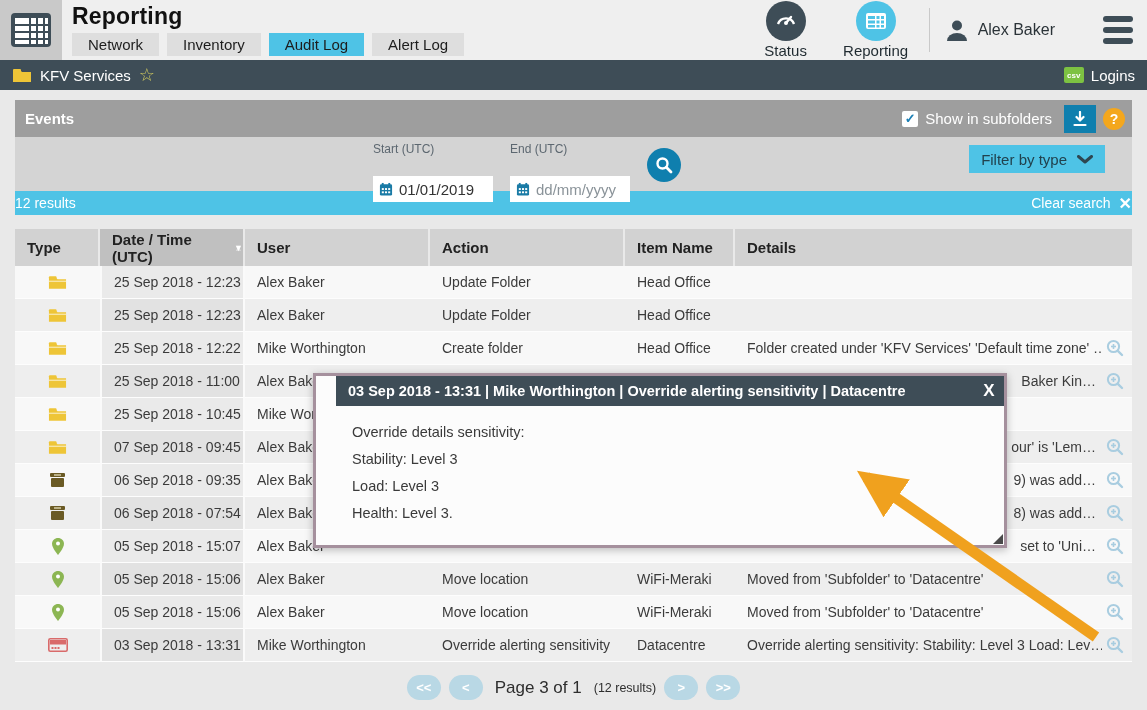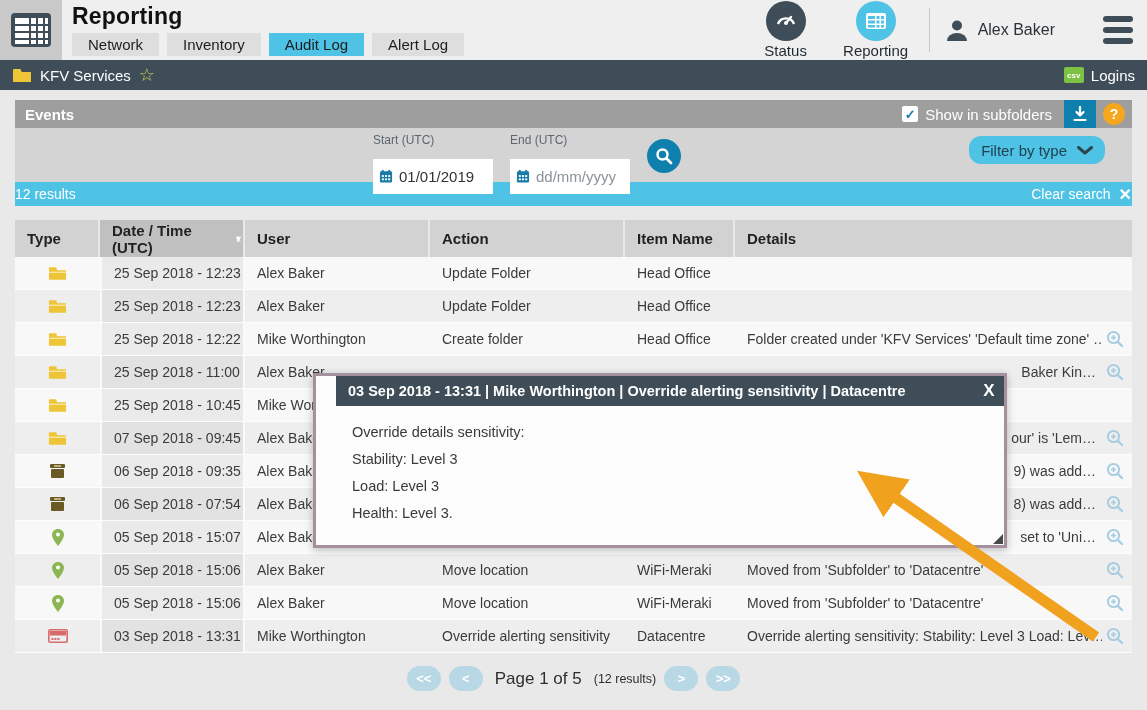--- a/index.html
+++ b/index.html
@@ -30,38 +30,38 @@
   .hamburger div { width:30px; height:6px; border-radius:3px; background:var(--dark,#3e4d57); }
   
   .crumb-bar { height:30px; background:var(--dark,#47545d); display:flex; align-items:center; padding:0 12px; color:#fff; }
   .crumb-label { font-size:15px; margin:0 8px 0 8px; }
   .star { color:#cfc85e; font-size:18px; line-height:1; cursor:pointer; }
   .crumb-right { margin-left:auto; display:flex; align-items:center; gap:7px; cursor:pointer; }
   .csv-badge { width:20px; height:16px; background:#7dc242; border-radius:2px; color:#fff; font-size:8px; font-weight:bold; display:flex; align-items:center; justify-content:center; }
   .logins-label { font-size:15px; color:#fff; }
   
   .panel { margin:10px 15px 0 15px; width:1117px; }
-  .panel-header { height:28px; background:#9e9e9e; display:flex; align-items:center; padding-left:10px; }
+  .panel-header { height:37px; background:#9e9e9e; display:flex; align-items:center; padding-left:10px; }
   .panel-title { color:#fff; font-weight:bold; font-size:15px; }
   .panel-header-right { margin-left:auto; display:flex; align-items:center; height:28px; }
   .chk { width:16px; height:16px; background:#fff; border-radius:2px; display:flex; align-items:center; justify-content:center; color:#1a7fb5; font-size:13px; font-weight:bold; cursor:pointer; }
   .chk-label { color:#fff; font-size:15px; margin:0 12px 0 7px; }
   .dl-btn { width:32px; height:28px; background:#0f7fae; display:flex; align-items:center; justify-content:center; cursor:pointer; }
   .help-btn { width:22px; height:22px; border-radius:50%; background:#f4a71d; color:#fff; font-weight:bold; font-size:14px; display:flex; align-items:center; justify-content:center; margin:0 7px; cursor:pointer; }
   .search-area { background:#d4d4d4; height:54px; position:relative; }
   .field-label { font-size:12px; color:#5c6770; }
   .search-col { position:absolute; left:10px; top:5px; }
   .search-input { width:325px; height:26px; border:none; font-size:14px; padding:0 8px; color:#333; font-family:"Liberation Sans",sans-serif; margin-top:2px; }
   .search-input::placeholder, .date-input::placeholder { color:#8a9399; }
   .date-col-start { position:absolute; left:358px; top:5px; }
   .date-col-end { position:absolute; left:495px; top:5px; }
-  .date-box { background:#fff; height:35px; width:120px; display:flex; align-items:center; gap:6px; padding:0 6px; margin-top:12px; }
+  .date-box { background:#fff; height:26px; width:120px; display:flex; align-items:center; gap:6px; padding:0 6px; margin-top:20px; }
   .date-input { border:none; width:88px; font-size:15px; color:#333; font-family:"Liberation Sans",sans-serif; }
   .search-go { position:absolute; left:632px; top:11px; width:34px; height:34px; border-radius:50%; background:#0f7fae; display:flex; align-items:center; justify-content:center; cursor:pointer; border:none; }
-  .filter-btn { position:absolute; right:27px; top:8px; background:var(--accent,#4ec3e6); height:28px; padding:0 12px; display:flex; align-items:center; gap:10px; font-size:15px; color:#21424e; cursor:pointer;border-radius:12px; }
+  .filter-btn { position:absolute; right:27px; top:8px; background:var(--accent,#4ec3e6); height:28px; padding:0 12px; display:flex; align-items:center; gap:10px; font-size:15px; color:#21424e; cursor:pointer; }
   .results-bar { height:24px; background:var(--accent,#4ec3e6); color:#fff; display:flex; align-items:center; padding:0 0; font-size:14px; }
   .clear-search { margin-left:auto; display:flex; align-items:center; gap:8px; cursor:pointer; }
   .clear-x { font-weight:bold; font-size:16px; }
   
   .table { margin-top:14px; }
   .thead { display:flex; height:37px; background:#d2d2d2; align-items:stretch; }
   .th { display:flex; align-items:center; padding-left:12px; font-size:15px; font-weight:bold; color:#222; border-right:2px solid #e9e9e9; }
   .th.sorted { background:#c0c0c0; }
   .sort-arrows { display:flex; flex-direction:column; margin-left:8px; line-height:0; }
   .sort-arrows .up { color:#d8d8d8; font-size:9px; }
@@ -519,21 +519,21 @@
               <line x1="7.5" y1="5" x2="7.5" y2="10" stroke="#a9cde0" stroke-width="1.6"></line>
             </svg>
           </div>
         </div>
       </div>
   </div>
 
   <div class="pagination">
     <button class="page-pill">&lt;&lt;</button>
     <button class="page-pill">&lt;</button>
-    <span class="page-label">Page 1 of 5</span>
+    <span class="page-label">Page 3 of 1</span>
     <span class="page-sub">(12 results)</span>
     <button class="page-pill">&gt;</button>
     <button class="page-pill">&gt;&gt;</button>
   </div>
 </div>
 
 <div class="modal">
   <div class="modal-header">
     <span class="modal-title">03 Sep 2018 - 13:31 | Mike Worthington | Override alerting sensitivity | Datacentre</span>
     <span class="modal-close">X</span>

